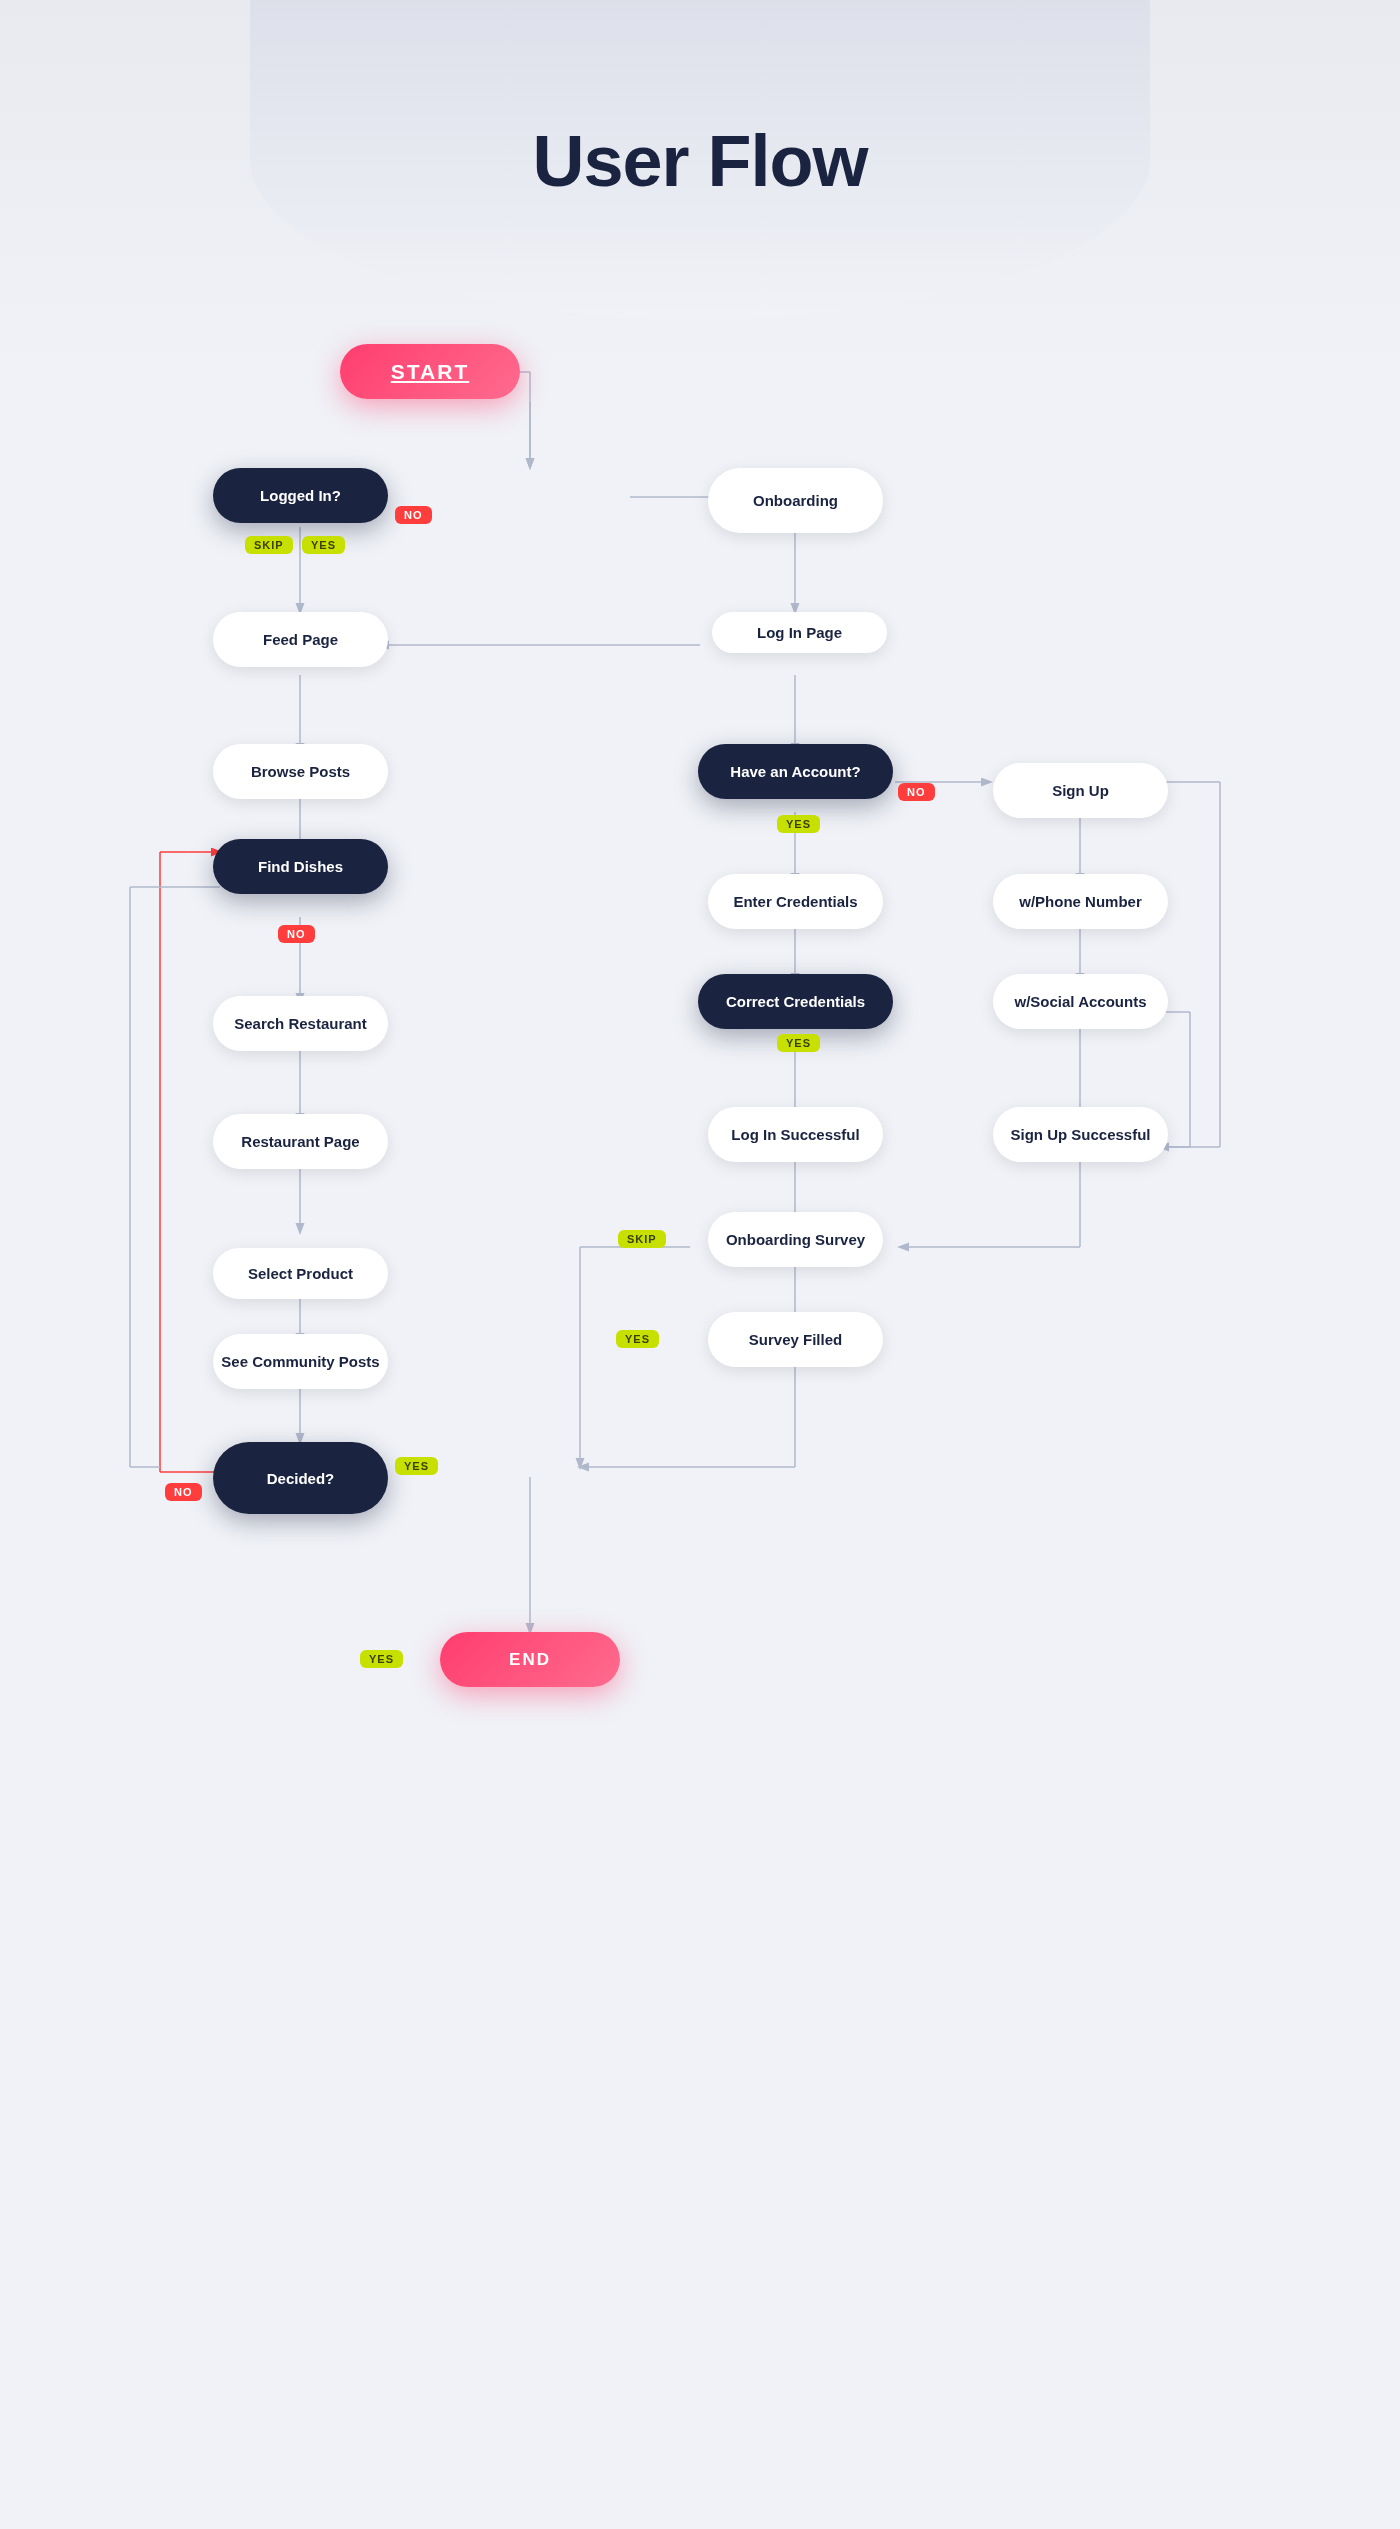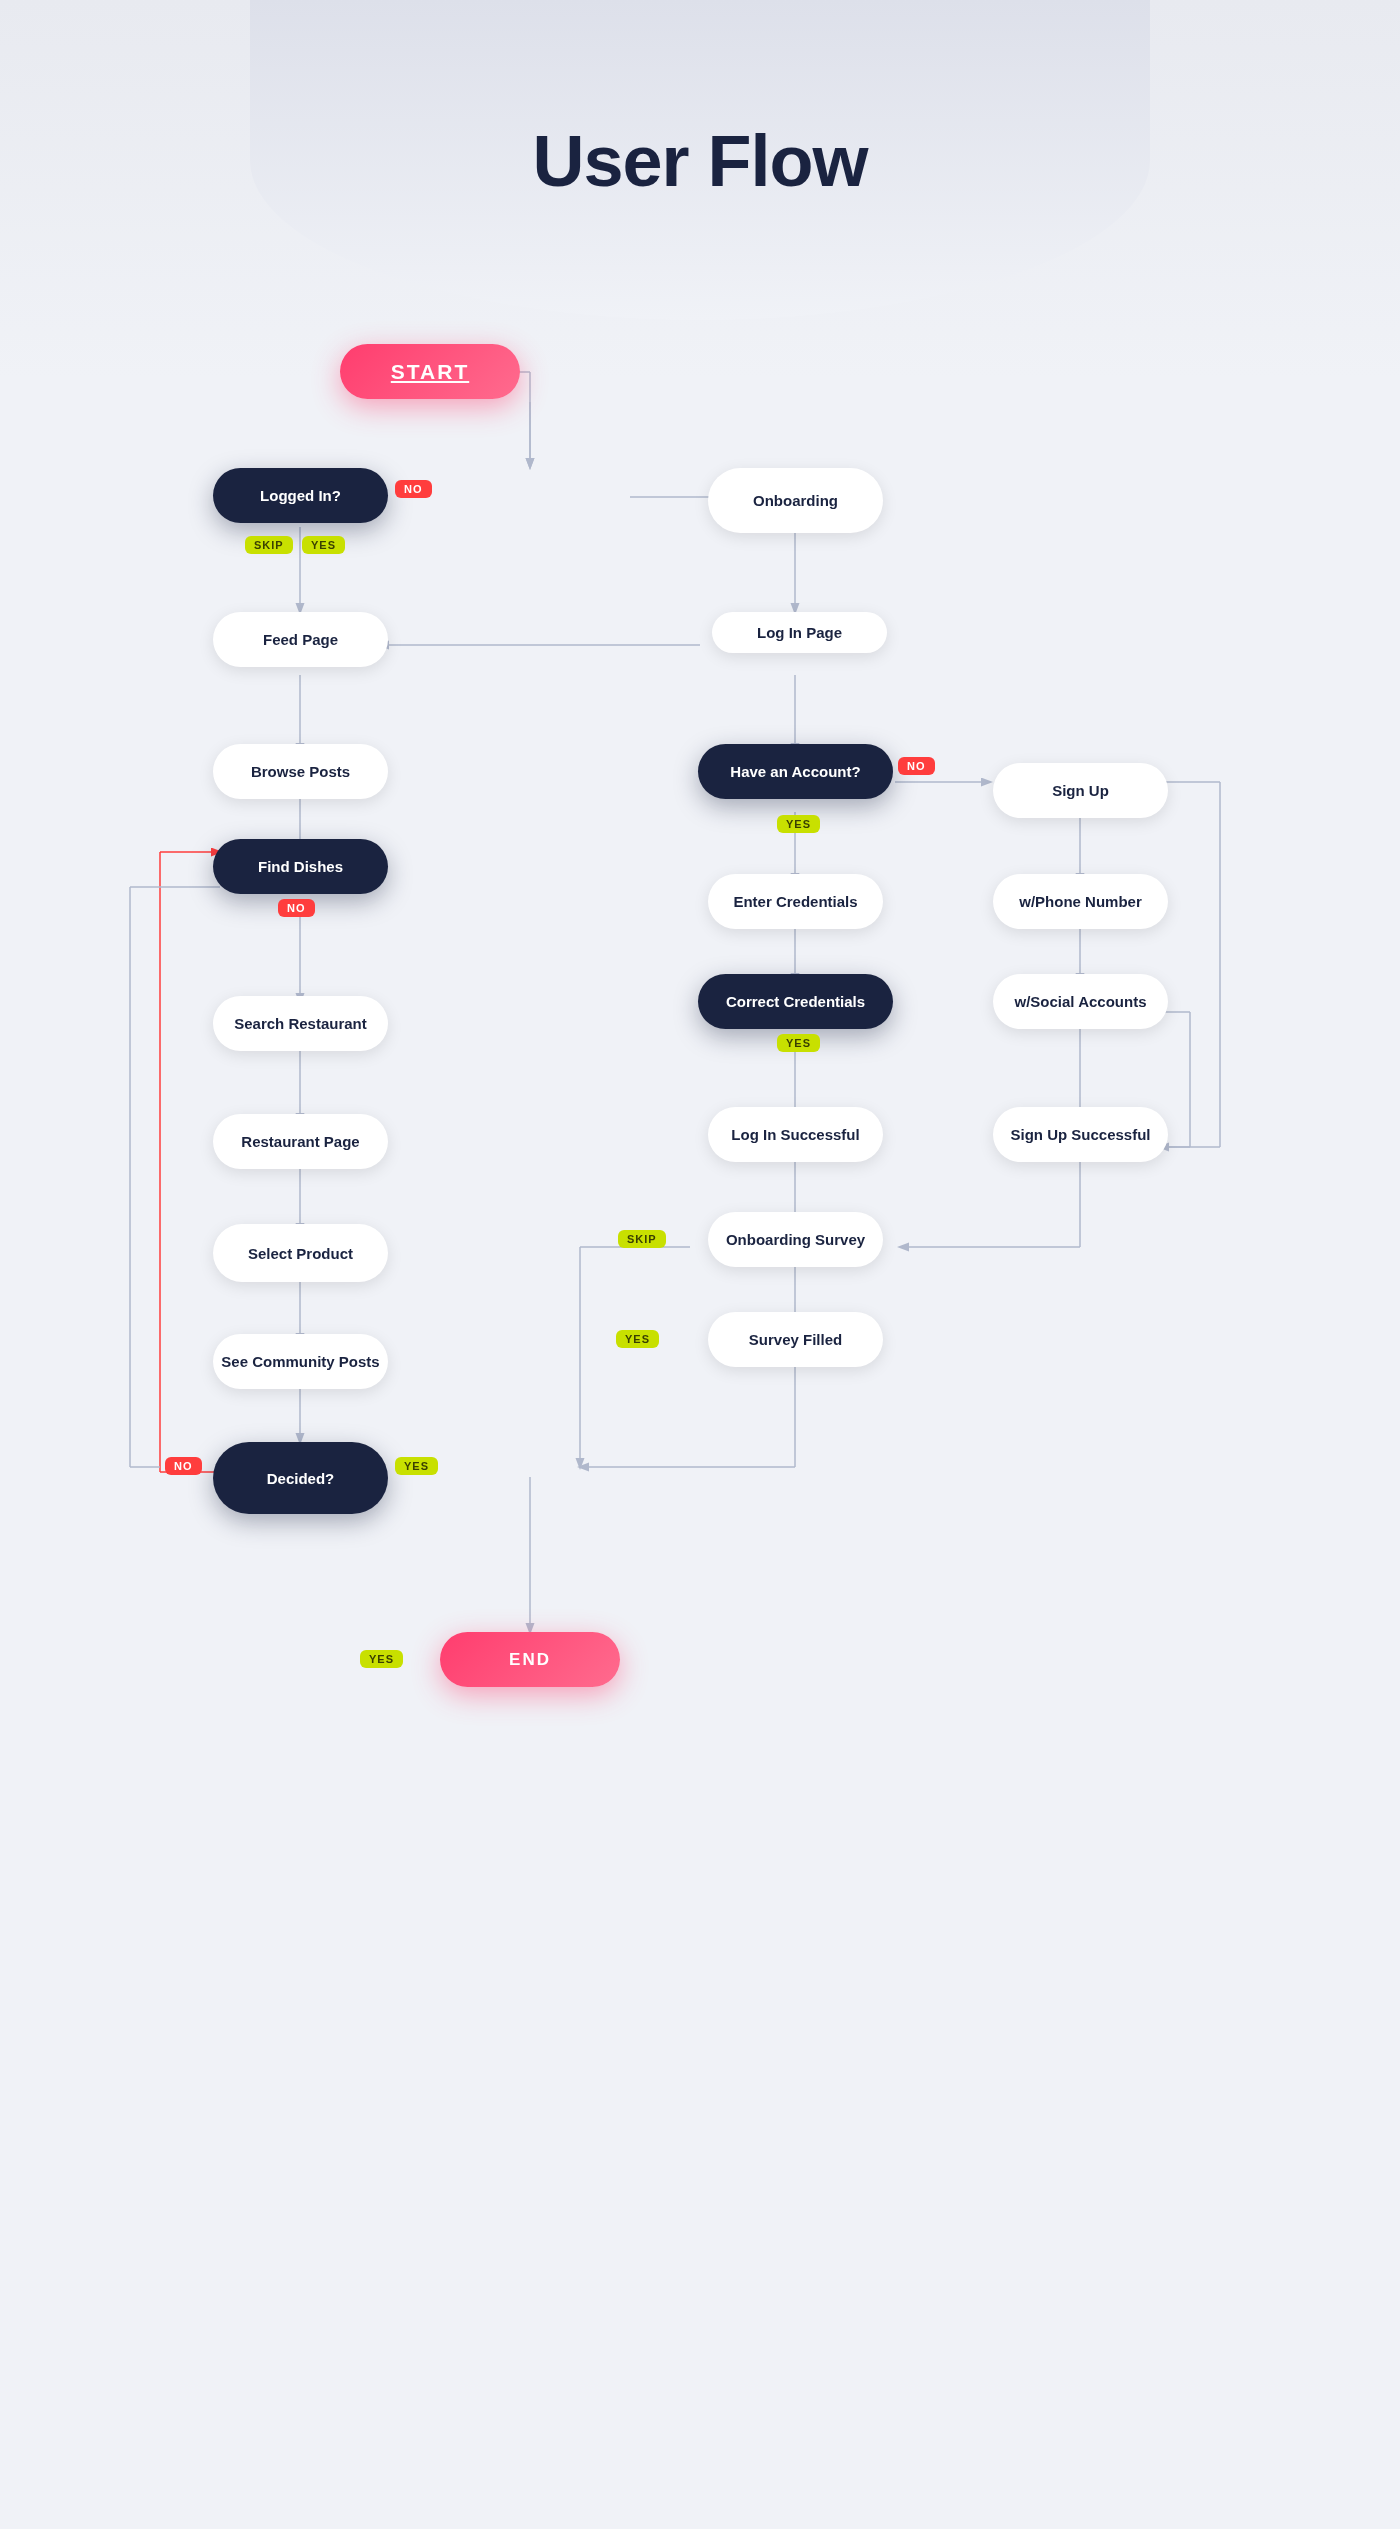--- a/index.html
+++ b/index.html
@@ -112,21 +112,21 @@
     .badge {
       position: absolute;
       padding: 3px 9px;
       border-radius: 6px;
       font-size: 11px;
       font-weight: 800;
       letter-spacing: 1px;
       z-index: 10;
     }
 
-    .badge-no { background: #ff3d3d; color: #fff; }
+    .badge-no { background: #ff3d3d; color: #fff; margin-top: 26px; }
     .badge-yes { background: #c8e000; color: #3a4000; }
     .badge-skip { background: #c8e000; color: #3a4000; }
 
     
     .lines-svg {
       position: absolute;
       top: 0;
       left: 0;
       width: 100%;
       height: 100%;
@@ -324,21 +324,21 @@
     </div>
 
     <div class="node node-light" style="width:175px;height:55px;left:708px;top:825px;">
       <span>Log In Successful</span>
     </div>
 
     <div class="node node-light" style="width:175px;height:55px;left:993px;top:825px;">
       <span>Sign Up Successful</span>
     </div>
 
-    <div class="node node-light" style="width:175px;height:58px;left:213px;top:942px;justify-content:center;">
+    <div class="node node-light" style="width:175px;height:51px;left:213px;top:966px;justify-content:center;">
       <span>Select Product</span>
     </div>
 
     <div class="node node-light" style="width:175px;height:55px;left:708px;top:930px;">
       <span>Onboarding Survey</span>
     </div>
 
     <div class="badge badge-skip" style="left:618px;top:948px;">
       <span>SKIP</span>
     </div>

